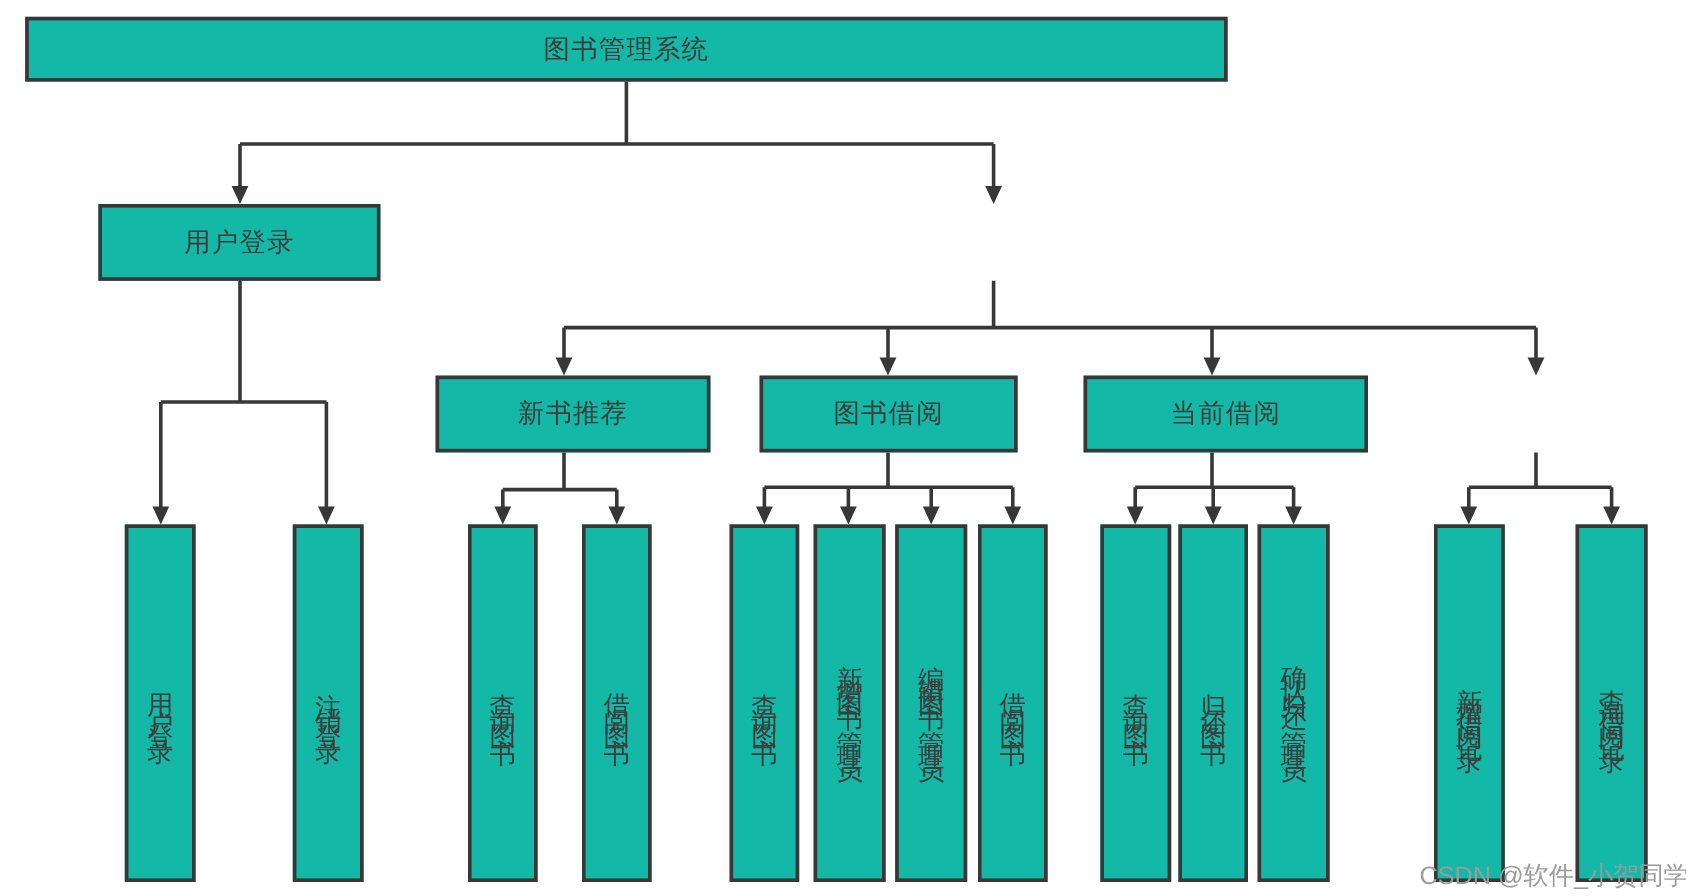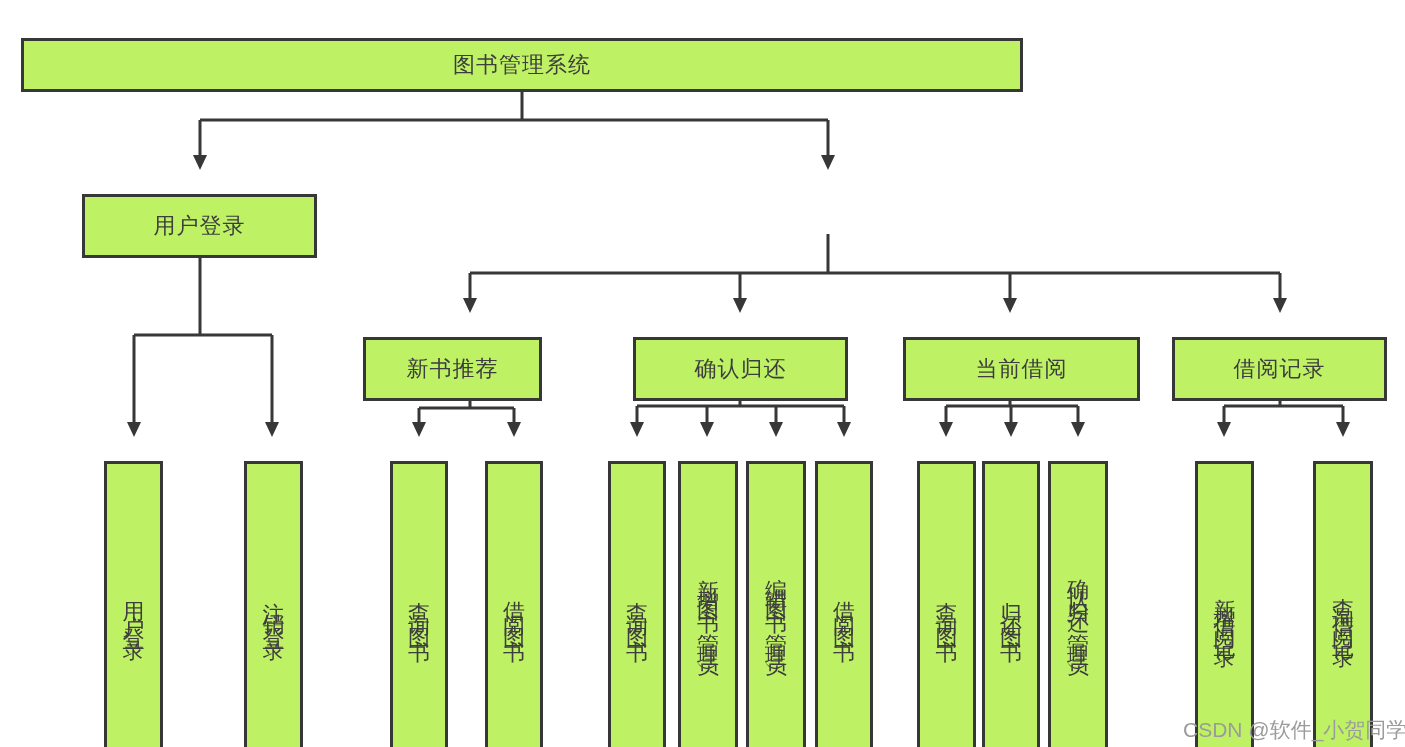--- a/index.html
+++ b/index.html
@@ -18,27 +18,26 @@
   .connectors {
     position: absolute;
     left: 0;
     top: 0;
     z-index: 1;
   }
   .node {
     position: absolute;
     box-sizing: border-box;
     border: 3px solid #373737;
-    background: #bef264;
+    background: #14b8a6;
     display: flex;
     align-items: center;
     justify-content: center;
     z-index: 2;
     color: #3d3d3d;
-    margin-top: 24px;
   }
   .hnode span {
     font-size: 22px;
     letter-spacing: 1px;
     white-space: nowrap;
   }
   .vnode span {
     writing-mode: vertical-rl;
     text-orientation: mixed;
     font-size: 22px;
@@ -101,31 +100,28 @@
   </svg>
 
   <div class="node hnode" style="left:21px;top:14px;width:1002px;height:54px">
     <span>图书管理系统</span>
   </div>
 
   <div class="node hnode" style="left:82px;top:170px;width:235px;height:64px">
     <span>用户登录</span>
   </div>
 
-  <div class="node hnode" style="left:363px;top:313px;width:179px;height:64px">
+  <div class="node hnode" style="left:363px;top:313px;width:229px;height:64px">
     <span>新书推荐</span>
   </div>
   <div class="node hnode" style="left:633px;top:313px;width:215px;height:64px">
-    <span>确认归还</span>
+    <span>图书借阅</span>
   </div>
   <div class="node hnode" style="left:903px;top:313px;width:237px;height:64px">
     <span>当前借阅</span>
-  </div>
-  <div class="node hnode" style="left:1172px;top:313px;width:215px;height:64px">
-    <span>借阅记录</span>
   </div>
 
   <div class="node vnode" style="left:104px;top:437px;width:59px;height:298px">
     <span class="sp4">用户登录</span>
   </div>
   <div class="node vnode" style="left:244px;top:437px;width:59px;height:298px">
     <span class="sp4">注销登录</span>
   </div>
 
   <div class="node vnode" style="left:390px;top:437px;width:58px;height:298px">

